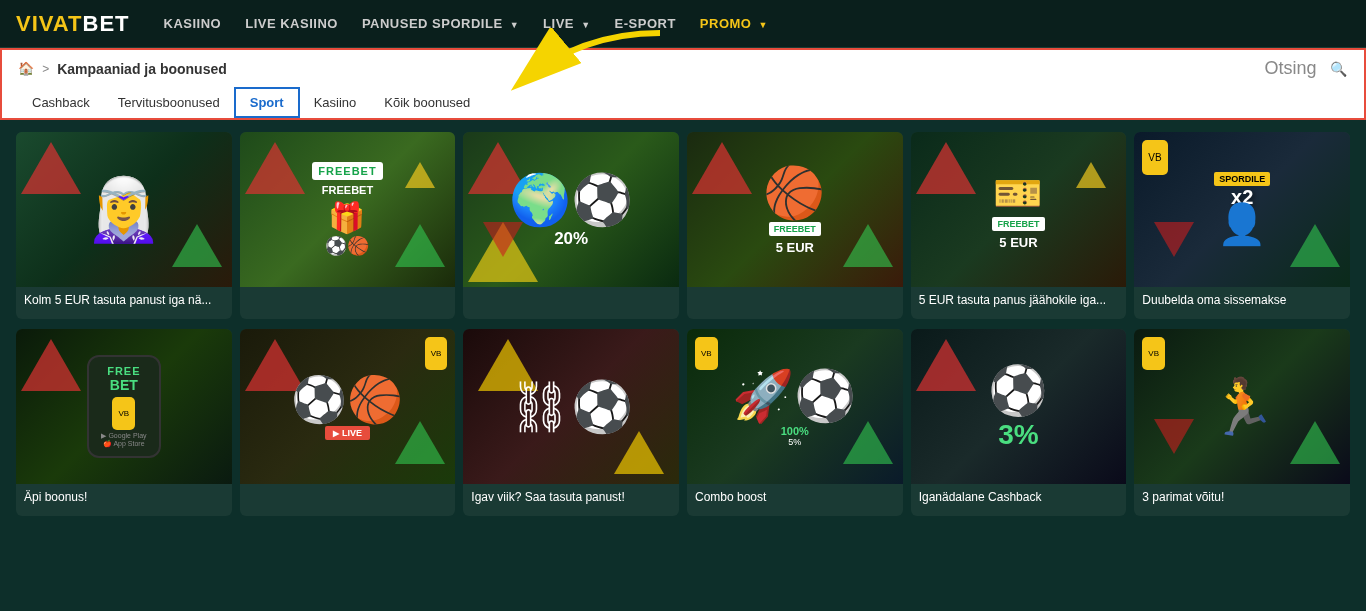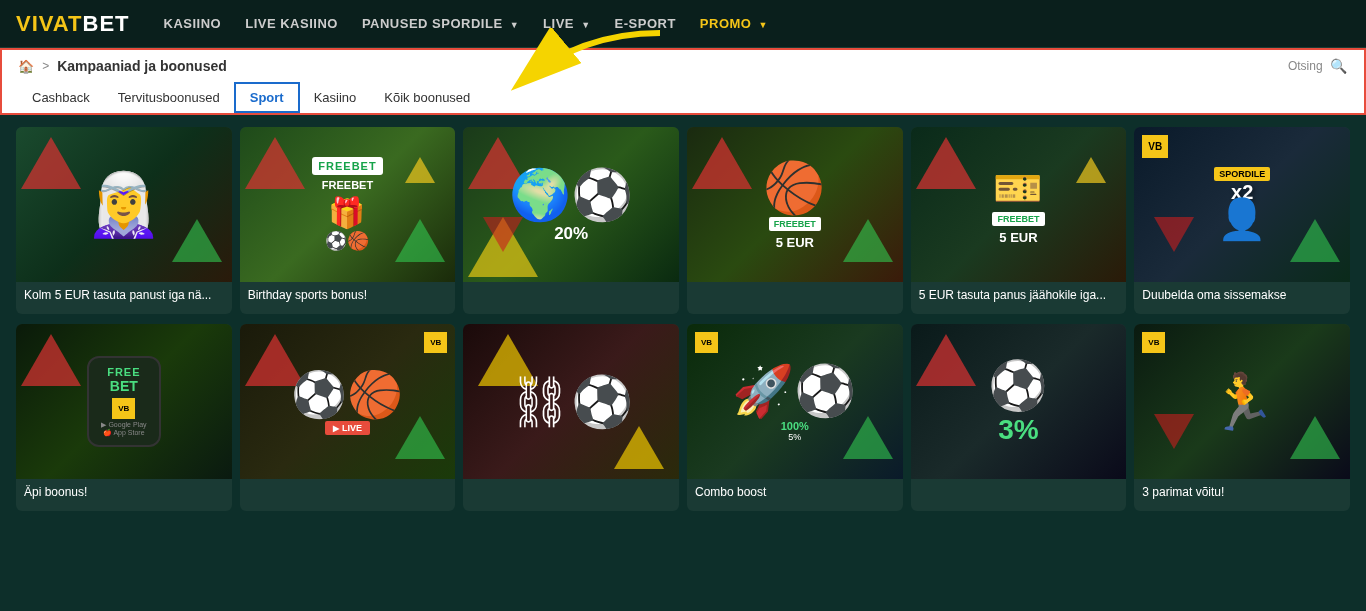--- a/index.html
+++ b/index.html
@@ -258,23 +258,23 @@
       font-size: 20px;
       font-weight: 900;
       color: #fff;
       text-shadow: 2px 2px 4px rgba(0,0,0,0.5);
     }
 
     .vb-logo-small {
       background: #f5c518;
       color: #000;
       font-size: 10px;
-      font-weight: 700;
-      padding: 6px 6px;
-      border-radius: 0;
+      font-weight: 400;
+      padding: 12px 6px;
+      border-radius: 5px;
     }
 
     .header-wrap {
       position: relative;
     }
   </style>
 </head>
 <body>
 
 <div class="header-wrap">
@@ -293,21 +293,21 @@
     </nav>
   </div>
 
   <div style="position:relative">
     <div class="filter-bar">
       <div class="breadcrumb">
         <span class="breadcrumb-home">🏠</span>
         <span class="breadcrumb-sep">&gt;</span>
         <span class="breadcrumb-current">Kampaaniad ja boonused</span>
         <div style="flex:1"></div>
-        <span style="font-size:12px; color:#888; ">Otsing</span>
+        <span style="font-size:18px; color:#888; margin-right:6px">Otsing</span>
         <span style="font-size:14px; color:#888; cursor:pointer">🔍</span>
       </div>
       <div class="filter-tabs">
         <button class="filter-tab">Cashback</button>
         <button class="filter-tab">Tervitusboonused</button>
         <button class="filter-tab active">Sport</button>
         <button class="filter-tab">Kasiino</button>
         <button class="filter-tab">Kõik boonused</button>
       </div>
     </div>
@@ -347,21 +347,20 @@
             <div class="tri tri-green-1"></div>
             <div class="tri tri-yellow-1"></div>
           </div>
           <div class="card-content">
             <div class="freebet-badge">FREEBET</div>
             <div style="font-size:11px; color:#fff; font-weight:700; text-align:center;">FREEBET</div>
             <div style="font-size:30px; margin-top:4px;">🎁</div>
             <div style="font-size:18px;">⚽🏀</div>
           </div>
         </div>
-        <div class="promo-card-title">Birthday sports bonus!</div>
       </div>
 
       <div class="promo-card">
         <div class="promo-card-img card-3">
           <div class="deco">
             <div class="tri tri-red-1"></div>
             <div class="tri" style="border-left:35px solid transparent;border-right:35px solid transparent;border-bottom:60px solid rgba(230,200,20,0.7);bottom:5px;left:5px;"></div>
             <div class="tri tri-red-2"></div>
           </div>
           <div class="card-content">
@@ -459,20 +458,21 @@
       <div class="promo-card">
         <div class="promo-card-img card-9">
           <div class="deco">
             <div class="tri" style="border-left:30px solid transparent;border-right:30px solid transparent;border-bottom:52px solid rgba(240,200,0,0.7);top:10px;left:15px;"></div>
             <div class="tri" style="border-left:25px solid transparent;border-right:25px solid transparent;border-bottom:43px solid rgba(240,200,0,0.7);bottom:10px;right:15px;"></div>
           </div>
           <div class="card-content">
             <div style="font-size:50px;">⛓⚽</div>
           </div>
         </div>
+        <div class="promo-card-title">Igav viik? Saa tasuta panust!</div>
       </div>
 
       <div class="promo-card">
         <div class="promo-card-img card-10">
           <div class="deco">
             <div class="tri tri-green-1"></div>
           </div>
           <div class="card-content">
             <div style="font-size:50px;">🚀⚽</div>
             <div style="font-size:11px;color:#4ade80;font-weight:900;">100%</div>
@@ -486,20 +486,21 @@
       <div class="promo-card">
         <div class="promo-card-img card-11">
           <div class="deco">
             <div class="tri tri-red-1"></div>
           </div>
           <div class="card-content">
             <div style="font-size:48px;">⚽</div>
             <div style="font-size:28px;font-weight:900;color:#4ade80;">3%</div>
           </div>
         </div>
+        <div class="promo-card-title">Iganädalane Cashback</div>
       </div>
 
       <div class="promo-card">
         <div class="promo-card-img card-12">
           <div class="deco">
             <div class="tri tri-red-2"></div>
             <div class="tri tri-green-1"></div>
           </div>
           <div class="card-content">
             <div style="font-size:55px;">🏃</div>

